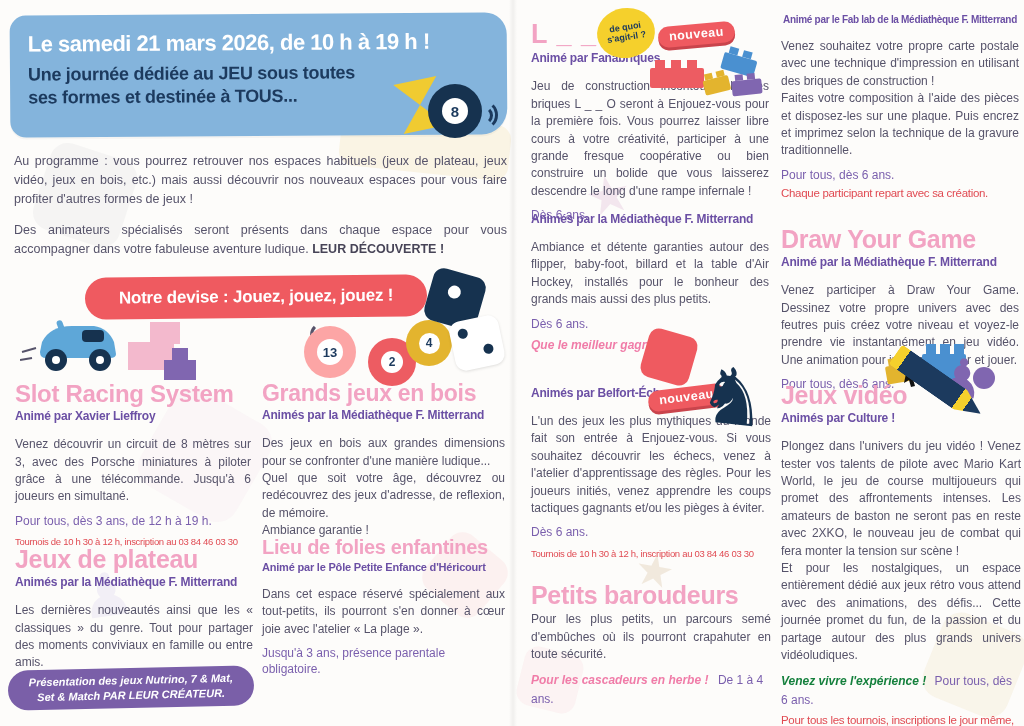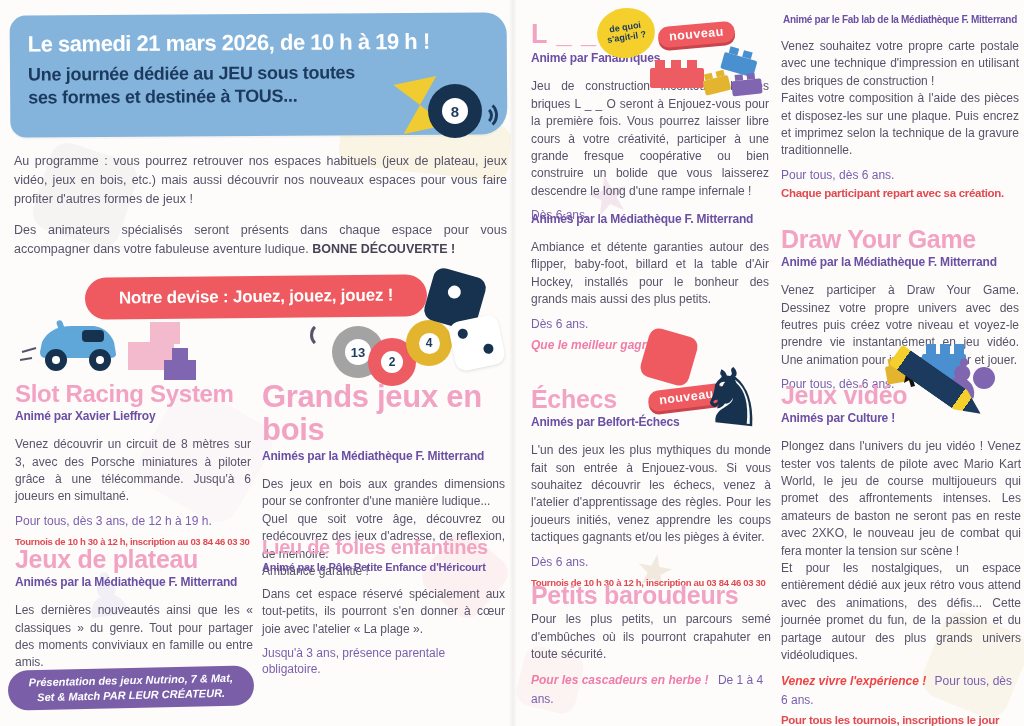--- a/index.html
+++ b/index.html
@@ -5,21 +5,21 @@
   html,body{margin:0;padding:0;}
   body{width:1024px;height:726px;position:relative;overflow:hidden;
        background:#fdfcfa;font-family:"Liberation Sans",sans-serif;}
   .abs{position:absolute;}
   .block{position:absolute;}
   .title{margin:0 0 3px 0;font-weight:800;color:#f2a3c3;letter-spacing:-0.3px;font-size:25px;line-height:1.05;}
   .host{margin:0 0 13px 0;font-weight:700;color:#6b4fa4;font-size:12px;letter-spacing:-0.2px;white-space:nowrap;}
   .host-sm{font-size:10px;letter-spacing:-0.3px;text-align:center;}
   .body-text{margin:0 0 7px 0;color:#56536a;font-size:12px;line-height:1.45;text-align:justify;white-space:pre-line;}
   .age{margin:0 0 6px 0;color:#7a5fad;font-size:12px;line-height:1.35;}
-  .rednote{color:#e04a52;font-weight:700;font-size:9.5px;letter-spacing:-0.3px;line-height:1.5;}
+  .rednote{color:#e04a52;font-weight:400;font-size:9.5px;letter-spacing:-0.3px;line-height:1.5;}
   .tagline{color:#f07ca8;font-weight:700;font-style:italic;font-size:12px;}
   .banner{left:10px;top:14px;width:497px;height:122px;background:#84b4dc;border-radius:16px 22px 26px 16px;
           transform:rotate(-0.4deg);box-shadow:0 2px 0 rgba(0,0,0,0.03);}
   .banner h1{margin:16px 18px 6px 18px;color:#ffffff;font-size:22px;font-weight:800;letter-spacing:-0.5px;}
   .banner .sub{margin:2px 18px;color:#1c3a5e;font-size:18px;font-weight:800;line-height:1.25;white-space:pre-line;letter-spacing:-0.3px;}
   .intro{left:14px;top:152px;width:493px;}
   .intro p{margin:0 0 13px 0;color:#56536a;font-size:12.5px;line-height:1.5;text-align:justify;}
   .intro b{color:#474457;}
   .motto{left:85px;top:276px;width:342px;height:42px;background:#ef5a60;border-radius:22px;
          display:flex;align-items:center;justify-content:center;transform:rotate(-0.6deg);}
@@ -75,21 +75,21 @@
 <div class="ball" style="left:428px;top:84px;width:54px;height:54px;background:#16324f;">
   <div class="inner" style="width:26px;height:26px;font-size:15px">
       <span>8</span>
     </div>
 </div>
 <div class="arc" style="left:468px;top:100px;width:24px;height:24px"></div>
 <div class="arc" style="left:474px;top:106px;width:13px;height:13px"></div>
 
 <section class="block intro">
   <p>Au programme : vous pourrez retrouver nos espaces habituels (jeux de plateau, jeux vidéo, jeux en bois, etc.) mais aussi découvrir nos nouveaux espaces pour vous faire profiter d'autres formes de jeux !</p>
-  <p><span>Des animateurs spécialisés seront présents dans chaque espace pour vous accompagner dans votre fabuleuse aventure ludique. </span><b>BONNE DÉCOUVERTE !</b></p>
+  <p><span>Des animateurs spécialisés seront présents dans chaque espace pour vous accompagner dans votre fabuleuse aventure ludique. </span><b>LEUR DÉCOUVERTE !</b></p>
 </section>
 
 <div class="block motto">
   <span>Notre devise : Jouez, jouez, jouez !</span>
 </div>
 
 <svg class="abs" style="left:20px;top:312px" width="110" height="62" viewBox="0 0 110 62">
   <line x1="2" y1="40" x2="16" y2="36" stroke="#56536a" stroke-width="2"></line>
   <line x1="0" y1="48" x2="12" y2="46" stroke="#56536a" stroke-width="2"></line>
   <rect x="38" y="8" width="6" height="14" rx="3" fill="#5ea7d8" transform="rotate(-20 41 15)"></rect>
@@ -100,21 +100,21 @@
   <circle cx="80" cy="48" r="11" fill="#16324f"></circle>
     <circle cx="80" cy="48" r="4" fill="#fff"></circle>
 </svg>
 <div class="abs" style="left:128px;top:322px;width:80px;height:58px">
   <div class="abs" style="left:22px;top:0;width:30px;height:22px;background:#f3b9cd"></div>
   <div class="abs" style="left:0;top:20px;width:46px;height:28px;background:#f3b9cd"></div>
   <div class="abs" style="left:44px;top:26px;width:16px;height:14px;background:#8066b0"></div>
   <div class="abs" style="left:36px;top:38px;width:32px;height:20px;background:#8066b0"></div>
 </div>
 <div class="arc" style="left:310px;top:322px;width:20px;height:20px;transform:rotate(180deg);border-color:transparent;border-right-color:#56536a"></div>
-<div class="ball" style="left:332px;top:326px;width:52px;height:52px;background:#a3a3a3">
+<div class="ball" style="left:304px;top:326px;width:52px;height:52px;background:#fca5a5">
   <div class="inner" style="width:26px;height:26px;font-size:13px">
       <span>13</span>
     </div>
 </div>
 <div class="ball" style="left:368px;top:338px;width:48px;height:48px;background:#ed5c62">
   <div class="inner" style="width:22px;height:22px;font-size:12px">
       <span>2</span>
     </div>
 </div>
 <div class="ball" style="left:406px;top:320px;width:46px;height:46px;background:#e3b42e">
@@ -143,21 +143,21 @@
   <div class="host">Animés par la Médiathèque F. Mitterrand</div>
   <p class="body-text">Les dernières nouveautés ainsi que les « classiques » du genre. Tout pour partager des moments conviviaux en famille ou entre amis.</p>
   <div class="age">Pour tous, dès 3 ans.</div>
 </section>
 <div class="block pill-purple">
   <span>Présentation des jeux Nutrino, 7 &amp; Mat,
 Set &amp; Match PAR LEUR CRÉATEUR.</span>
 </div>
 
 <section class="block" style="left:262px;top:381px;width:243px">
-  <h2 class="title" style="font-size:31px">Grands jeux en bois</h2>
+  <h2 class="title" style="font-size:23px">Grands jeux en bois</h2>
   <div class="host">Animés par la Médiathèque F. Mitterrand</div>
   <p class="body-text">Des jeux en bois aux grandes dimensions pour se confronter d'une manière ludique...
 Quel que soit votre âge, découvrez ou redécouvrez des jeux d'adresse, de reflexion, de mémoire.
 Ambiance garantie !</p>
 </section>
 
 <section class="block" style="left:262px;top:537px;width:243px">
   <h2 class="title" style="font-size:20px">Lieu de folies enfantines</h2>
   <div class="host" style="font-size:11px">Animé par le Pôle Petite Enfance d'Héricourt</div>
   <p class="body-text">Dans cet espace réservé spécialement aux tout-petits, ils pourront s'en donner à cœur joie avec l'atelier « La plage ».</p>
@@ -202,21 +202,20 @@
 
 <section class="block" style="left:531px;top:212px;width:238px">
   <div class="host">Animés par la Médiathèque F. Mitterrand</div>
   <p class="body-text">Ambiance et détente garanties autour des flipper, baby-foot, billard et la table d'Air Hockey, installés pour le bonheur des grands mais aussi des plus petits.</p>
   <div class="age">Dès 6 ans.</div>
   <div class="tagline">Que le meilleur gagne !</div>
 </section>
 <div class="abs" style="left:644px;top:332px;width:50px;height:50px;background:#ef5a60;border-radius:10px;transform:rotate(16deg)"></div>
 
 <section class="block" style="left:531px;top:386px;width:240px">
-  <h2 class="title">Échecs</h2>
   <div class="host">Animés par Belfort-Échecs</div>
   <p class="body-text">L'un des jeux les plus mythiques du monde fait son entrée à Enjouez-vous. Si vous souhaitez découvrir les échecs, venez à l'atelier d'apprentissage des règles. Pour les joueurs initiés, venez apprendre les coups tactiques gagnants et/ou les pièges à éviter.</p>
   <div class="age">Dès 6 ans.</div>
   <div class="rednote">Tournois de 10 h 30 à 12 h, inscription au 03 84 46 03 30</div>
 </section>
 <div class="badge" style="left:648px;top:387px;transform:rotate(-7deg)">
   <span>nouveau</span>
 </div>
 <div class="abs chess" style="left:698px;top:358px;font-size:78px;line-height:1;color:#16324f;transform:rotate(6deg)">♞</div>
 
@@ -261,18 +260,18 @@
 </svg>
 <div class="abs chess" style="left:938px;top:352px;font-size:52px;line-height:1;color:#8066b0;transform:rotate(10deg)">♟</div>
 <div class="pencil" style="left:886px;top:372px"></div>
 
 <section class="block" style="left:781px;top:382px;width:240px">
   <h2 class="title">Jeux vidéo</h2>
   <div class="host">Animés par Culture !</div>
   <p class="body-text">Plongez dans l'univers du jeu vidéo ! Venez tester vos talents de pilote avec Mario Kart World, le jeu de course multijoueurs qui promet des affrontements intenses. Les amateurs de baston ne seront pas en reste avec 2XKO, le nouveau jeu de combat qui fera monter la tension sur scène !
 Et pour les nostalgiques, un espace entièrement dédié aux jeux rétro vous attend avec des animations, des défis... Cette journée promet du fun, de la passion et du partage autour des plus grands univers vidéoludiques.</p>
   <div style="margin-bottom:4px">
-    <span class="tagline" style="color:#ef4444">Venez vivre l'expérience !</span>
+    <span class="tagline" style="color:#15803d">Venez vivre l'expérience !</span>
     <span class="age" style="margin-left:4px">Pour tous, dès 6 ans.</span>
   </div>
   <div class="rednote" style="font-size:11.5px;white-space:pre-line">Pour tous les tournois, inscriptions le jour même,
 auprès des animateurs de Culture !</div>
 </section>
 
 </body></html>

